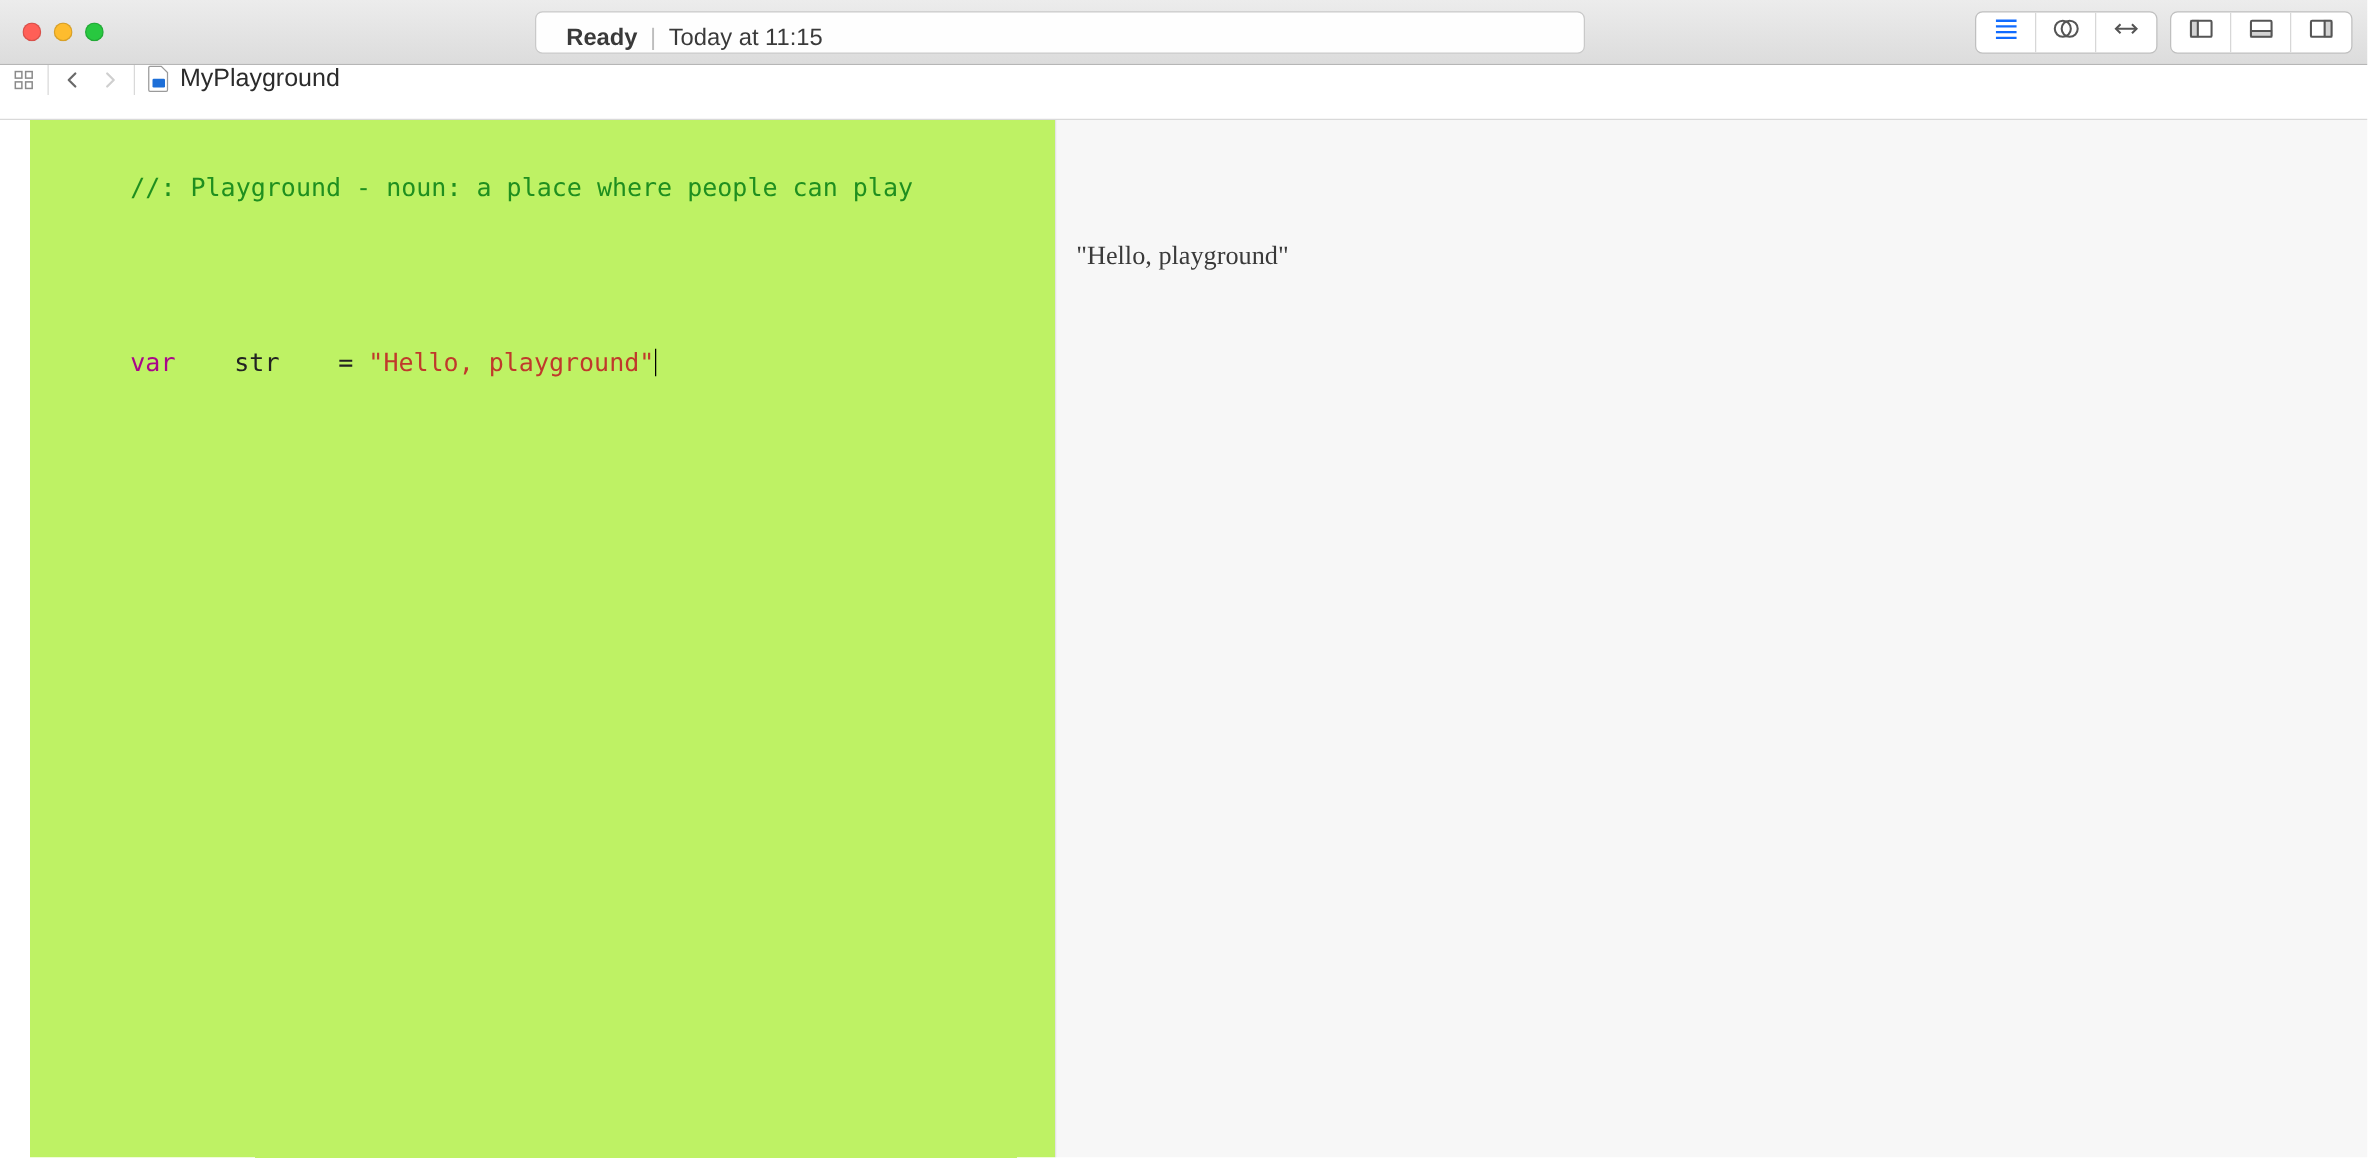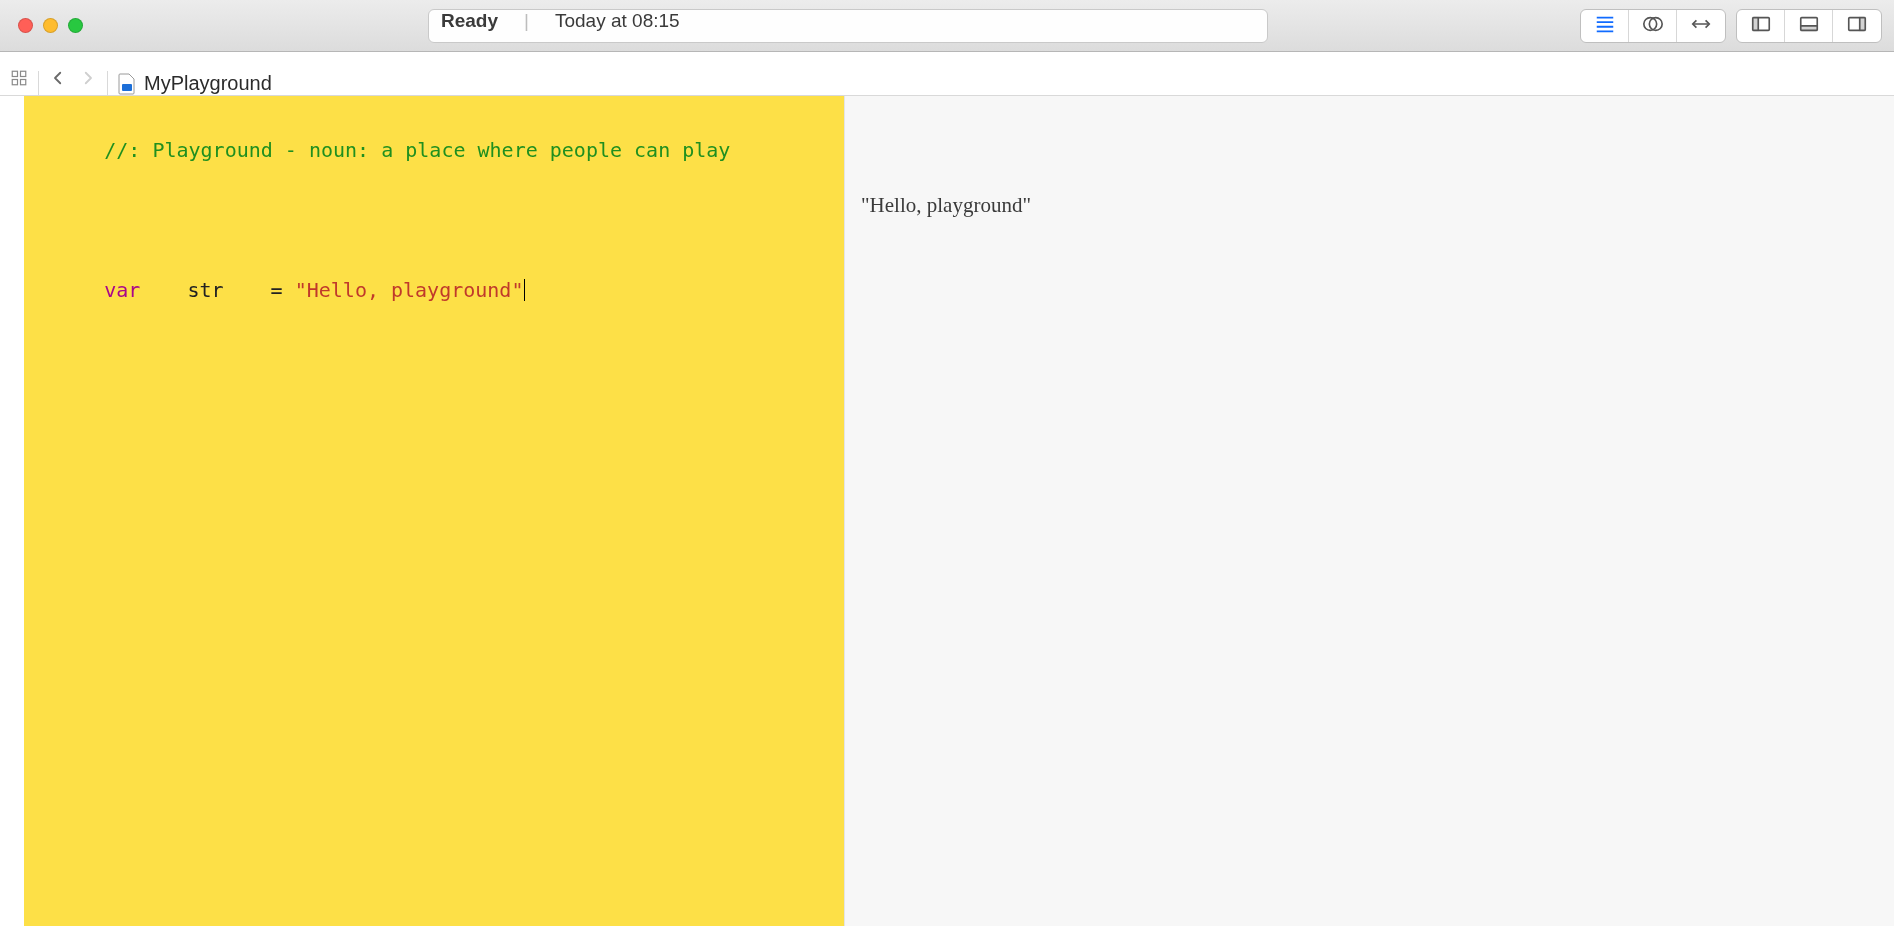--- a/index.html
+++ b/index.html
@@ -22,25 +22,24 @@
 
   .status-pill {
     flex: 0 0 auto;
     margin-left: 325px;            
     height: 34px;
     min-width: 840px;
     background: #fefefe;
     border: 1px solid #c9c9c9;
     border-radius: 6px;
     display: flex;
-    align-items: flex-start;
-    padding: 0 12px;
+    align-items: flex-end;
+    padding: 0 24px;
     font-size: 19px;
     color: #3a3a3a;
-    gap: 16px;
   }
   .status-pill .bold { font-weight: 600; }
   .status-pill .sep  { margin: 0 10px; color: #bdbdbd; }
 
   .toolbar-right { margin-left: auto; display: flex; align-items: center; gap: 10px; padding-right: 6px; }
 
   .seg-group {
     display: flex;
     border: 1px solid #bfbfbf;
     border-radius: 6px;
@@ -59,21 +58,21 @@
   }
   .seg-btn:last-child { border-right: none; }
   .seg-btn.active svg { color: #106bff; }
   .seg-btn svg { width: 22px; height: 22px; }
 
   
   .navbar {
     height: 44px;
     border-bottom: 1px solid #d9d9d9;
     display: flex;
-    align-items: flex-end;
+    align-items: flex-start;
     padding: 0 4px;
     font-size: 20px;
     color: #444;
     background: #fff;
   }
   .nav-icon-btn {
     width: 30px; height: 30px;
     display: flex; align-items: center; justify-content: center;
     color: #7a7a7a;
     cursor: pointer;
@@ -84,21 +83,21 @@
     width: 18px; height: 22px; margin: 0 8px 0 6px;
     display: inline-flex; align-items: center; justify-content: center;
   }
   .crumb-text { color: #2b2b2b; }
 
   
   .workspace { display: flex; height: calc(100% - 52px - 44px); }
   .gutter { flex: 0 0 24px; background: #fff; }
   .editor {
     flex: 0 0 820px;
-    background: #fde047;
+    background: #bef264;
     padding: 6px 8px 12px 8px;
     border-right: none;
   }
   .results {
     flex: 1;
     background: #f7f7f7;
     border-left: 1px solid #e4e4e4;
     padding: 6px 0 0 16px;
   }
 
@@ -140,21 +139,21 @@
 
   <div class="traffic-lights">
     <div class="tl red"></div>
     <div class="tl yellow"></div>
     <div class="tl green"></div>
   </div>
 
   <div class="status-pill">
     <span class="bold">Ready</span>
     <span class="sep">|</span>
-    <span>Today at 08:15</span>
+    <span>Today at 11:15</span>
   </div>
 
   <div class="toolbar-right">
 
     <div class="seg-group">
       <div class="seg-btn active">
         <span>
           <svg viewBox="0 0 24 24" fill="none" stroke="currentColor" stroke-width="2">
             <line x1="3" y1="5" x2="21" y2="5"></line>
             <line x1="3" y1="10" x2="21" y2="10"></line>

